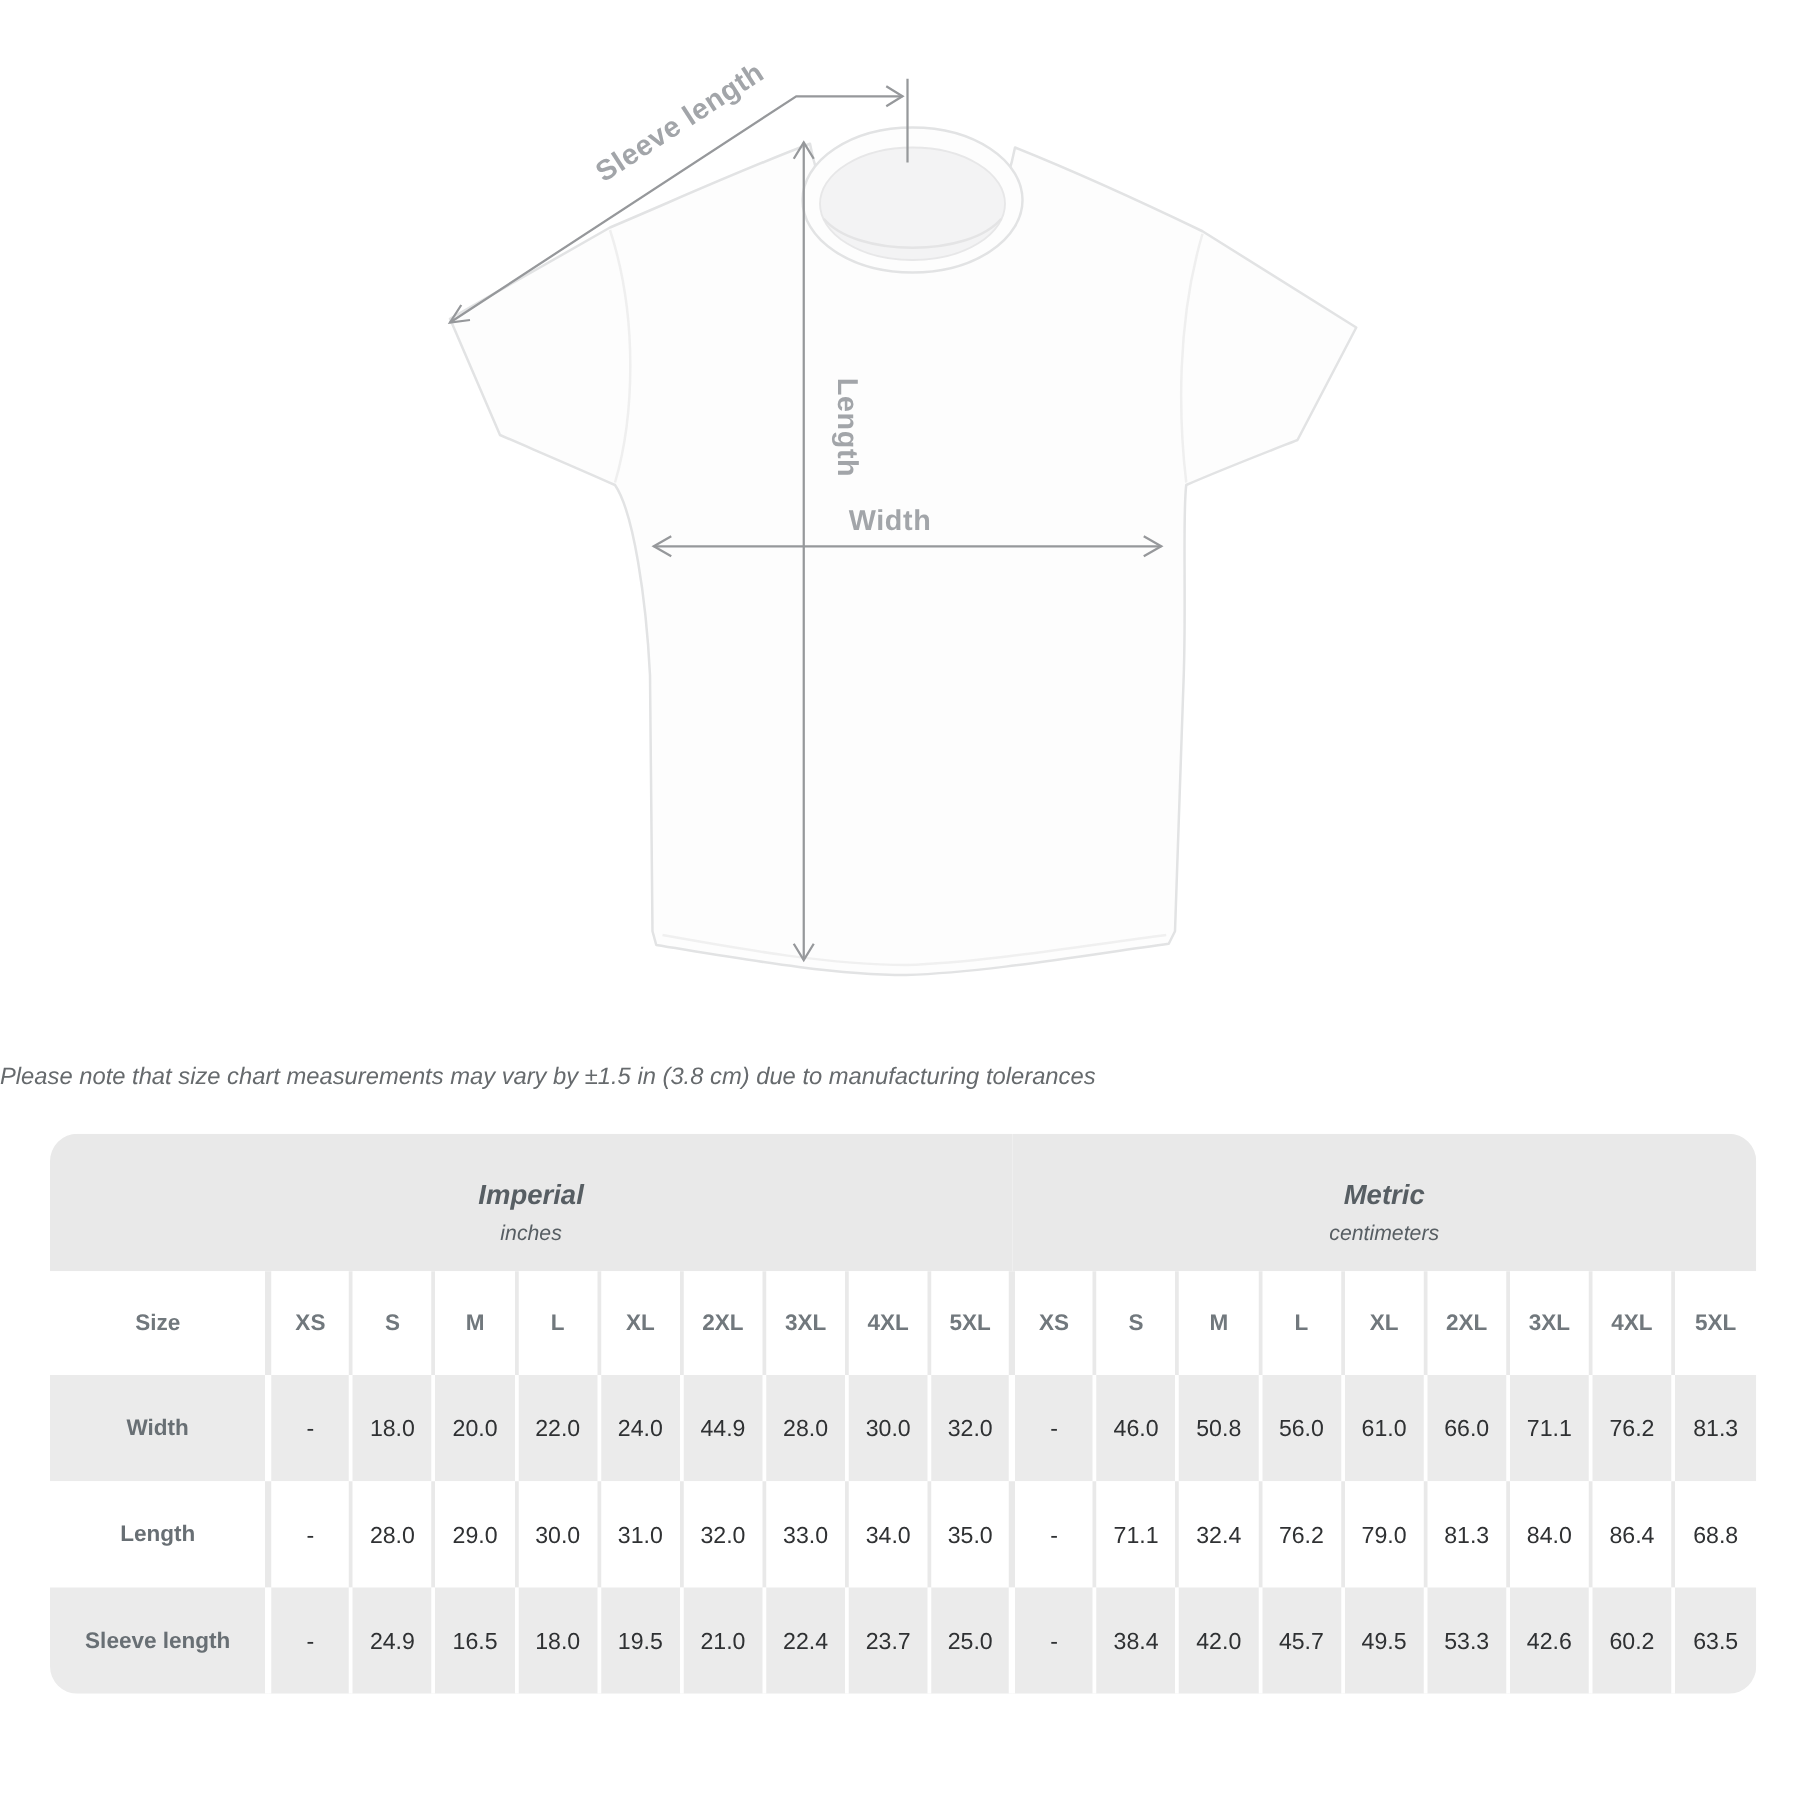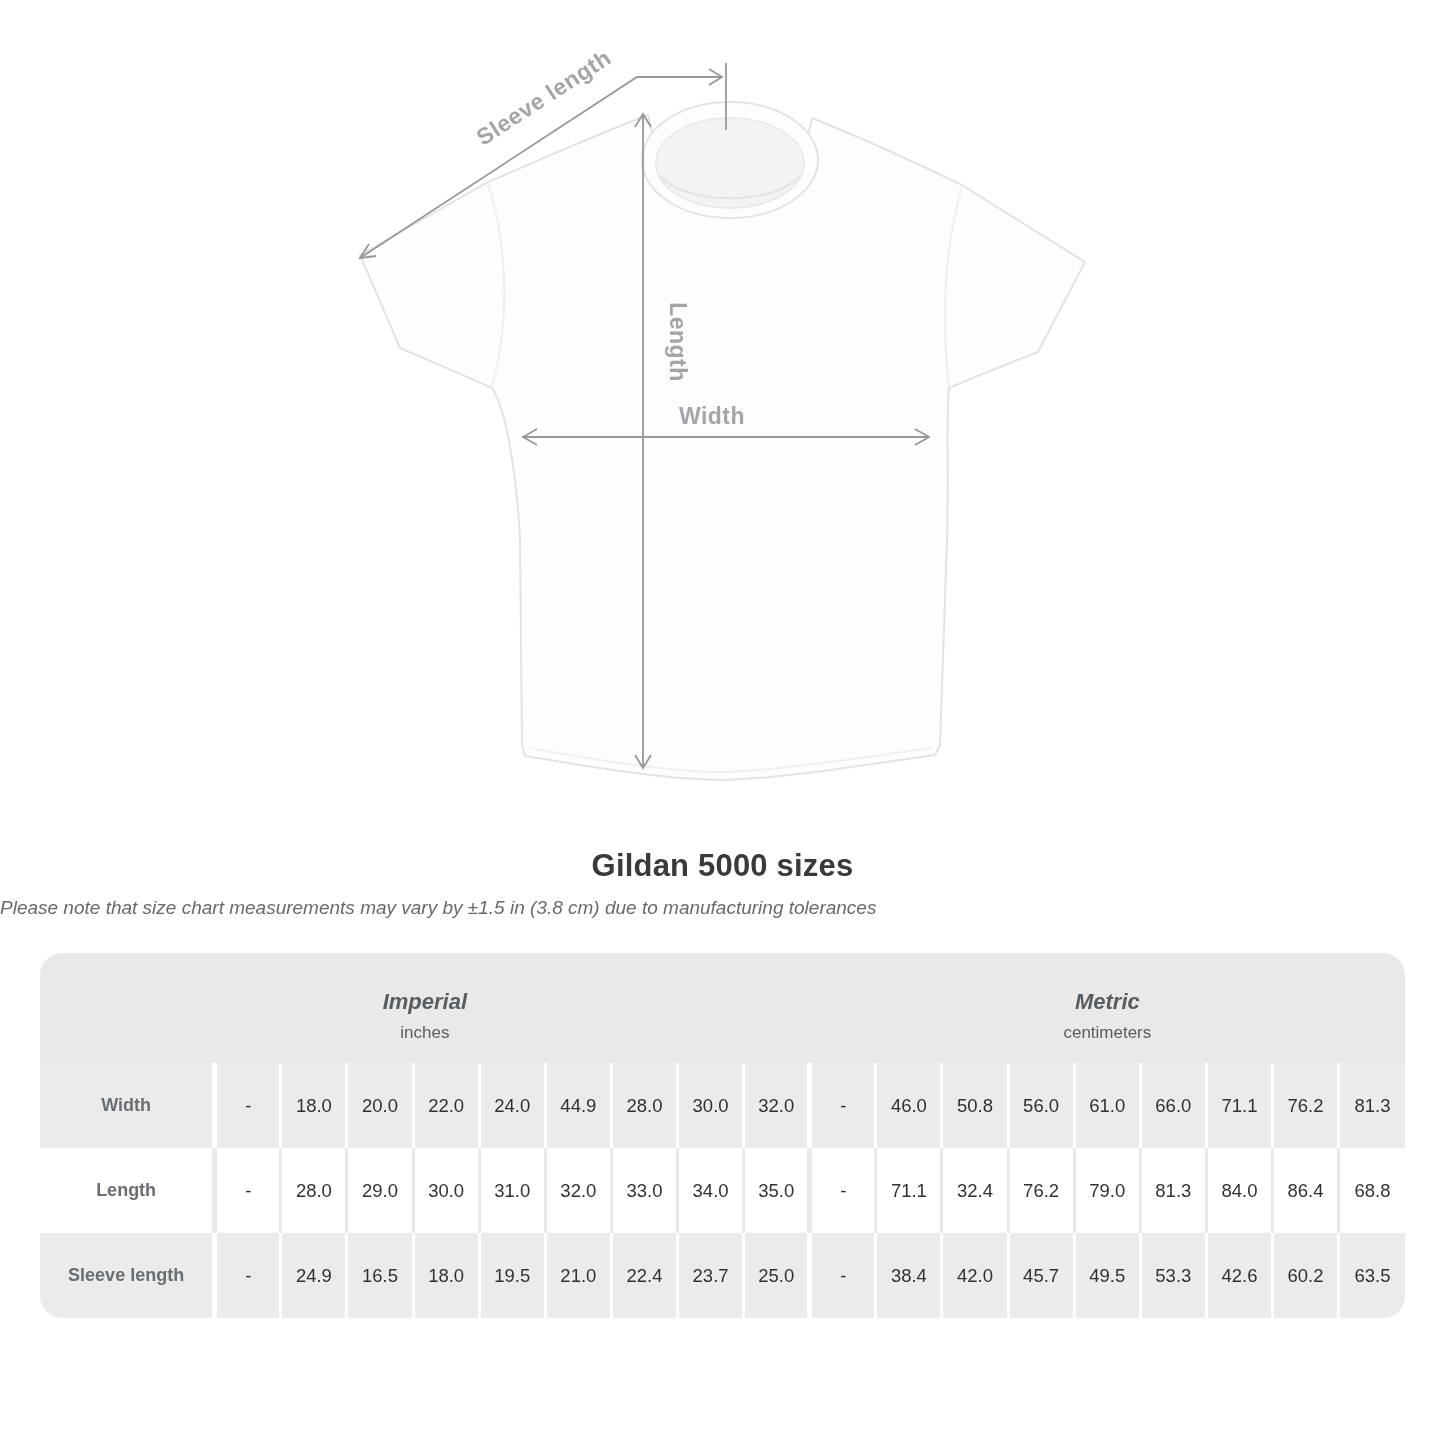--- a/index.html
+++ b/index.html
@@ -23,21 +23,21 @@
   
   .card { margin:34px 40px 0 40px; border-radius:22px; overflow:hidden; background:#fff; }
   table { width:100%; border-collapse:collapse; table-layout:fixed; }
   col.col-label { width:12.8%; }
   col.col-size  { width:4.844%; }
 
   th, td { text-align:center; vertical-align:middle; font-family:"Liberation Sans", sans-serif; }
 
   .unit-row th { background:#e9e9e9; height:110px; border:none; padding-top:15px; }
   .unit-name { font-size:22px; font-weight:bold; font-style:italic; color:#575e63; }
-  .unit-sub  { font-size:17px; color:#575e63; margin-top:8px; font-weight:normal; }
+  .unit-sub  { font-size:17px; font-style:italic; color:#575e63; margin-top:8px; font-weight:normal; }
 
   .size-row th { background:#ffffff; height:83px; font-size:18px; font-weight:bold;
                  color:#71787d; }
   .size-row th + th { border-left:3px solid #e9e9e9; }
   .size-row th:nth-child(2), .size-row th:nth-child(11) { border-left-width:5px; }
 
   tbody tr { height:85px; }
   tbody th.lbl { font-size:18px; font-weight:bold; color:#686f74; }
   tbody td { font-size:18.5px; color:#2f3133; }
 
@@ -99,21 +99,20 @@
       <path class="dim-line" d="M 369,244 L 360,258 L 376,256"></path>
       <path class="dim-line" d="M 709,69 L 722,77 L 709,85"></path>
       <path class="dim-line" d="M 726,63 V 130"></path>
 
       <text class="dim-label" transform="translate(548,104) rotate(-33)" text-anchor="middle">Sleeve length</text>
       <text class="dim-label" transform="translate(670,342) rotate(90)" text-anchor="middle">Length</text>
       <text class="dim-label" x="712" y="424" text-anchor="middle">Width</text>
     </svg>
   </section>
 
-  <h1 class="page-title">Gildan 5000 sizes</h1>
   <p class="note">Please note that size chart measurements may vary by ±1.5 in (3.8 cm) due to manufacturing tolerances</p>
 
   <div class="card">
     <table id="size-table">
         <colgroup>
           <col class="col-label">
           <col class="col-size">
           <col class="col-size">
           <col class="col-size">
           <col class="col-size">
@@ -136,20 +135,41 @@
           <tr class="unit-row">
             <th colspan="10">
               <div class="unit-name">Imperial</div>
               <div class="unit-sub">inches</div>
             </th>
             <th colspan="9">
               <div class="unit-name">Metric</div>
               <div class="unit-sub">centimeters</div>
             </th>
           </tr>
+          <tr class="size-row">
+            <th>Size</th>
+            <th>XS</th>
+            <th>S</th>
+            <th>M</th>
+            <th>L</th>
+            <th>XL</th>
+            <th>2XL</th>
+            <th>3XL</th>
+            <th>4XL</th>
+            <th>5XL</th>
+            <th>XS</th>
+            <th>S</th>
+            <th>M</th>
+            <th>L</th>
+            <th>XL</th>
+            <th>2XL</th>
+            <th>3XL</th>
+            <th>4XL</th>
+            <th>5XL</th>
+          </tr>
         </thead>
         <tbody>
           <tr class="row-gray">
             <th class="lbl">Width</th>
             <td>-</td>
             <td>18.0</td>
             <td>20.0</td>
             <td>22.0</td>
             <td>24.0</td>
             <td>44.9</td>

